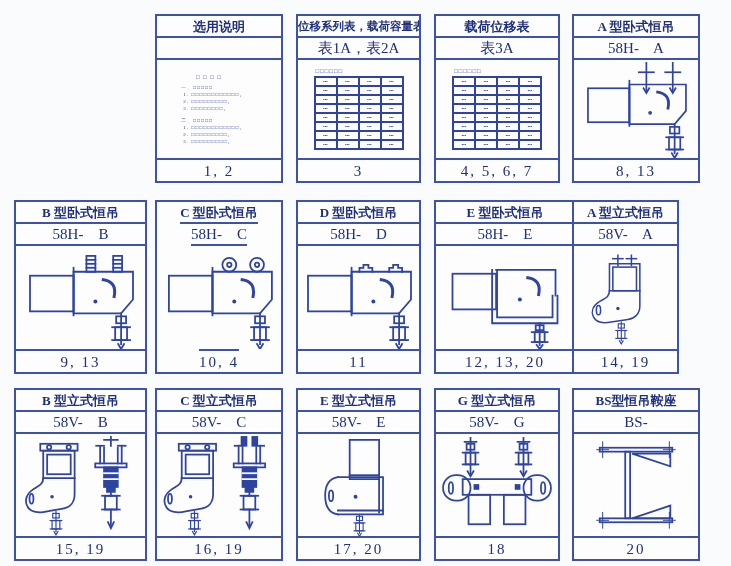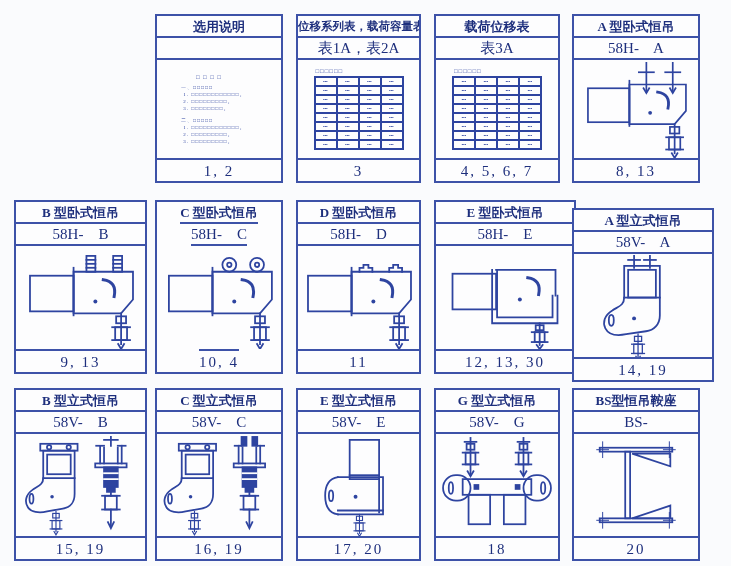--- a/index.html
+++ b/index.html
@@ -21,21 +21,21 @@
   
   #cell0{left:155px;top:14px;width:128px;height:169px;}
   #cell1{left:296px;top:14px;width:125px;height:169px;}
   #cell2{left:434px;top:14px;width:126px;height:169px;}
   #cell3{left:572px;top:14px;width:128px;height:169px;}
   
   #cell4{left:14px;top:200px;width:133px;height:174px;}
   #cell5{left:155px;top:200px;width:128px;height:174px;align-items:center;}
   #cell6{left:296px;top:200px;width:125px;height:174px;}
   #cell7{left:434px;top:200px;width:142px;height:174px;}
-  #cell8{left:572px;top:208px;width:142px;height:174px;}
+  #cell8{left:572px;top:200px;width:107px;height:174px;}
   
   #cell9{left:14px;top:388px;width:133px;height:173px;}
   #cell10{left:155px;top:388px;width:128px;height:173px;}
   #cell11{left:296px;top:388px;width:125px;height:173px;}
   #cell12{left:434px;top:388px;width:126px;height:173px;}
   #cell13{left:572px;top:388px;width:128px;height:173px;}
   
   .micro{width:100%;padding-left:24px;color:var(--ln);}
   .micro .ml{display:block;font-size:5px;line-height:7px;white-space:pre;letter-spacing:1px;}
   .micro .ml:nth-child(1){font-size:6px;margin-bottom:3px;}
@@ -284,21 +284,21 @@
       <g transform="translate(96,78)">
         <line x1="0" y1="0" x2="0" y2="22"></line>
           <rect x="-4" y="2" width="8" height="5"></rect>
         <rect x="-5" y="9" width="10" height="10"></rect>
         <line x1="-8" y1="9" x2="8" y2="9"></line>
           <line x1="-8" y1="19" x2="8" y2="19"></line>
         <path d="M-3 22 L0 26 L3 22"></path>
       </g>
     </svg>
   </div>
-  <div class="f">12, 13, 30</div>
+  <div class="f">12, 13, 20</div>
 </div>
 
 <div class="cell" id="cell8">
   <div class="t">A 型立式恒吊</div>
   <div class="s">58V-    A</div>
   <div class="c">
     <svg class="draw" viewBox="0 0 122 104" stroke="#2e44a0" fill="none" stroke-width="1.8" stroke-linecap="square">
       <line x1="52" y1="2" x2="52" y2="14"></line>
         <line x1="68" y1="2" x2="68" y2="14"></line>
       <line x1="46" y1="6" x2="58" y2="6"></line>

